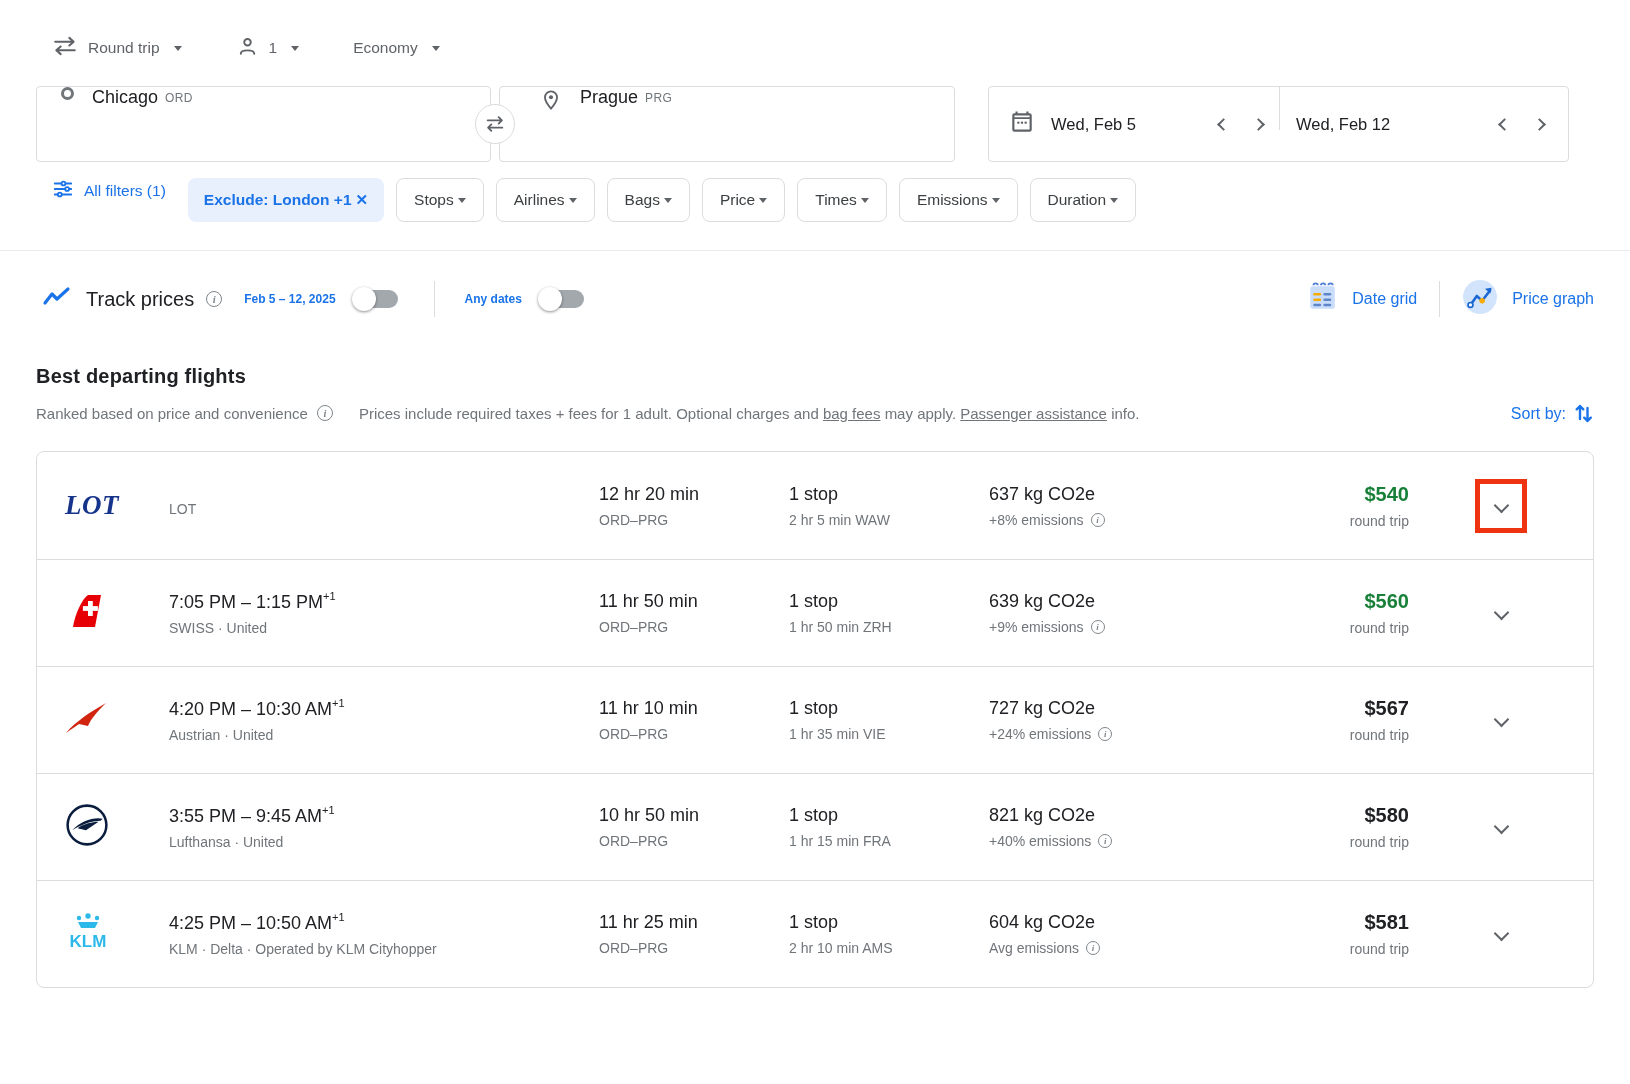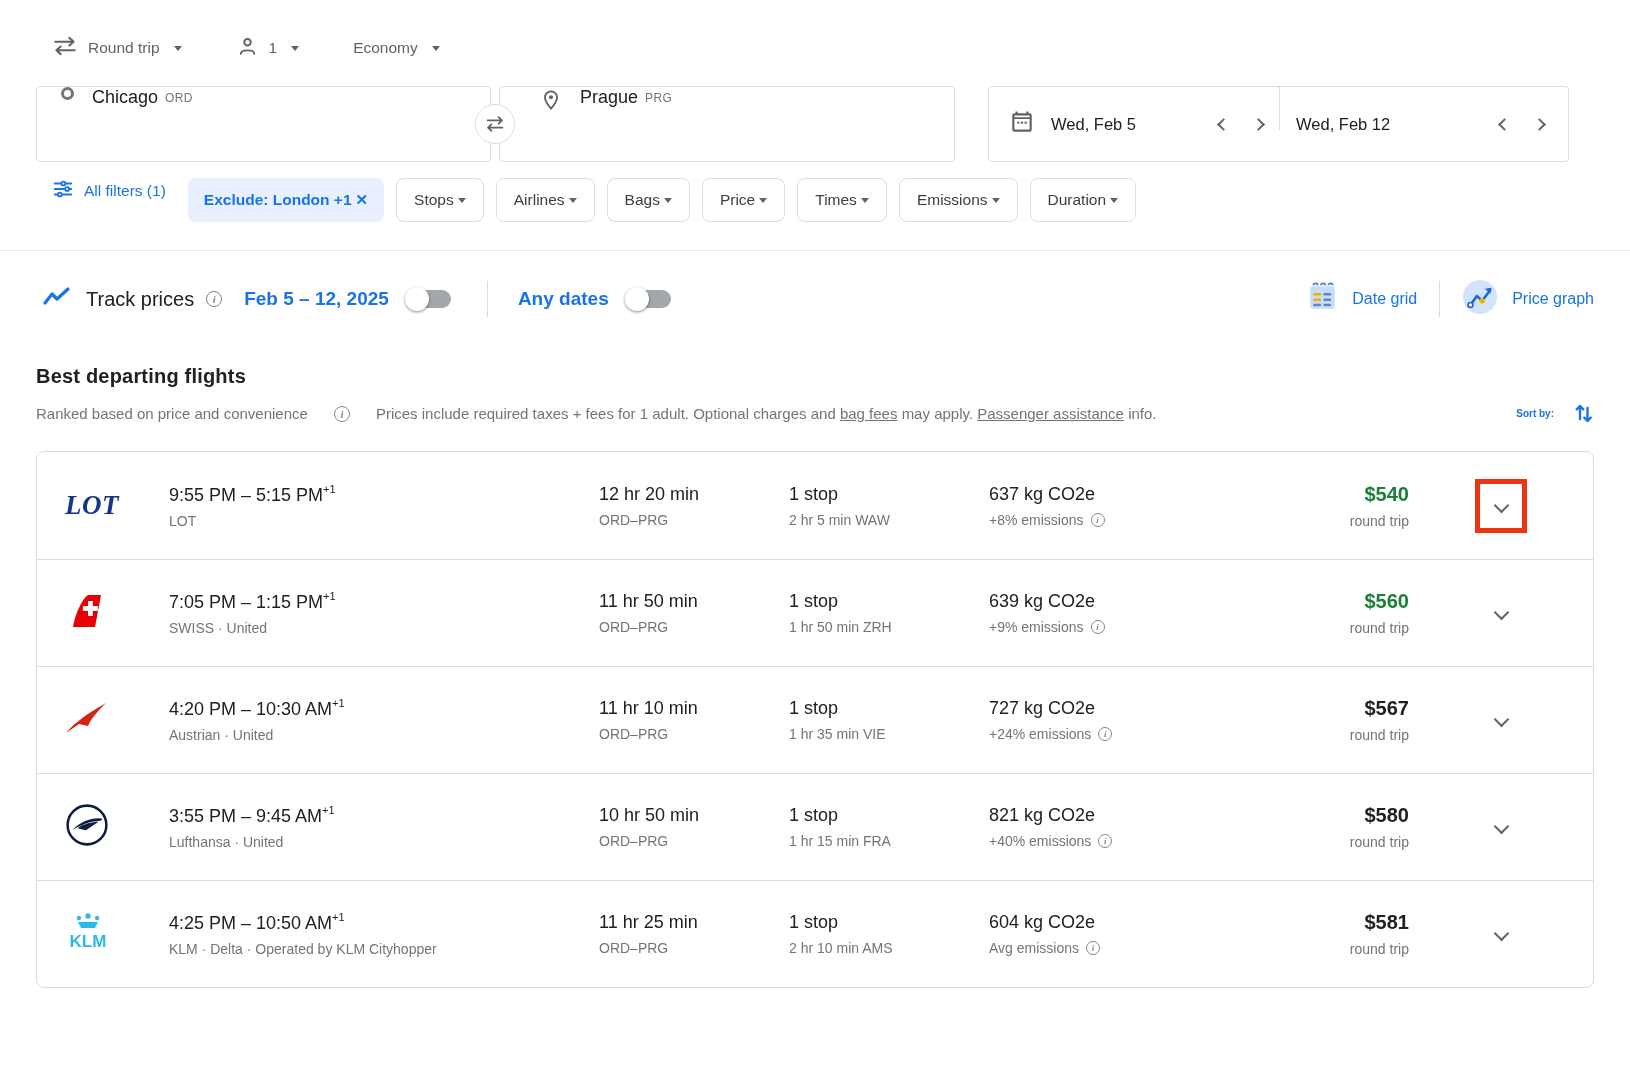--- a/index.html
+++ b/index.html
@@ -40,36 +40,36 @@
   .allfilters{display:flex;align-items:center;gap:10px;color:var(--accent);font-size:15.5px;margin-right:10px;cursor:pointer}
   .chip{display:flex;align-items:center;height:44px;padding:0 17px;border:1px solid var(--line);border-radius:8px;font-size:15.5px;color:#3c4043;cursor:pointer;background:#fff}
   .chip.active{background:var(--chipbg);border:none;color:var(--accent);font-weight:bold;padding:0 16px}
   .chip .x{font-size:15px;font-weight:bold;margin-left:4px;color:var(--accent)}
 
   .fulldiv{height:1px;background:var(--line2);margin:26px -36px 0}
 
   
   .trackrow{display:flex;align-items:center;margin-top:26px;height:44px}
   .trackrow .lbl-dark{font-size:20px;color:var(--ink);margin-left:14px}
-  .trackrow .lbl-blue{font-size:19px;color:var(--accent);font-weight:bold}
+  .trackrow .lbl-blue{font-size:12px;color:var(--accent);font-weight:bold}
   .info{display:inline-flex;align-items:center;justify-content:center;width:16px;height:16px;border:1.4px solid #80868b;border-radius:50%;color:#80868b;font-size:10.5px;font-family:"Liberation Serif",serif;font-style:italic;font-weight:bold;flex:none;cursor:pointer}
   .toggle{position:relative;width:48px;height:26px;flex:none;cursor:pointer}
   .toggle .track{position:absolute;left:3px;top:4px;width:43px;height:18px;border-radius:9px;background:#a3a8ad}
   .toggle .knob{position:absolute;left:0;top:1px;width:24px;height:24px;border-radius:50%;background:#fff;box-shadow:0 1px 3px rgba(0,0,0,.45)}
   .vdiv{width:1px;height:36px;background:var(--line)}
   .rightlinks{display:flex;align-items:center;margin-left:auto;gap:22px}
   .linkbtn{display:flex;align-items:center;gap:14px;color:var(--accent);font-size:16px;cursor:pointer}
 
   
   .heading{font-size:20px;font-weight:bold;letter-spacing:.2px;margin-top:44px}
   .subrow{display:flex;align-items:center;margin-top:14px;font-size:15px;color:var(--gray)}
-  .subrow .seg{display:flex;align-items:flex-end;gap:26px}
+  .subrow .seg{display:flex;align-items:flex-start;gap:9px}
   .subrow .fees{margin-left:26px}
   .subrow a{color:var(--gray);text-decoration:underline;cursor:pointer}
-  .sortby{display:flex;align-items:center;gap:20px;margin-left:auto;color:var(--accent);font-size:10px;font-weight:bold;cursor:pointer}
+  .sortby{display:flex;align-items:center;gap:8px;margin-left:auto;color:var(--accent);font-size:16px;font-weight:normal;cursor:pointer}
 
   
   .flightlist{margin-top:26px;border:1px solid var(--line);border-radius:8px}
   .flight-row{display:flex;align-items:center;height:107px;border-top:1px solid var(--line);cursor:pointer}
   .flight-row:first-child{border-top:none}
   .col-logo{width:132px;padding-left:28px;flex:none;display:flex;align-items:center}
   .col-times{width:430px;flex:none}
   .col-dur{width:190px;flex:none}
   .col-stops{width:200px;flex:none}
   .col-emis{width:250px;flex:none}
@@ -287,21 +287,20 @@
         </svg>
     </span>
   </div>
 
   <div class="flightlist">
   <div class="flight-row">
     <div class="col-logo">
           <span class="logo-slot"><span class="lot-text">LOT</span></span>
         </div>
     <div class="col-times">
-      <div class="main times"><span>9:55 PM – 5:15 PM</span><sup>+1</sup></div>
       <div class="sub">LOT</div>
     </div>
     <div class="col-dur">
       <div class="main">12 hr 20 min</div>
       <div class="sub">ORD–PRG</div>
     </div>
     <div class="col-stops">
       <div class="main">1 stop</div>
       <div class="sub">2 hr 5 min WAW</div>
     </div>

